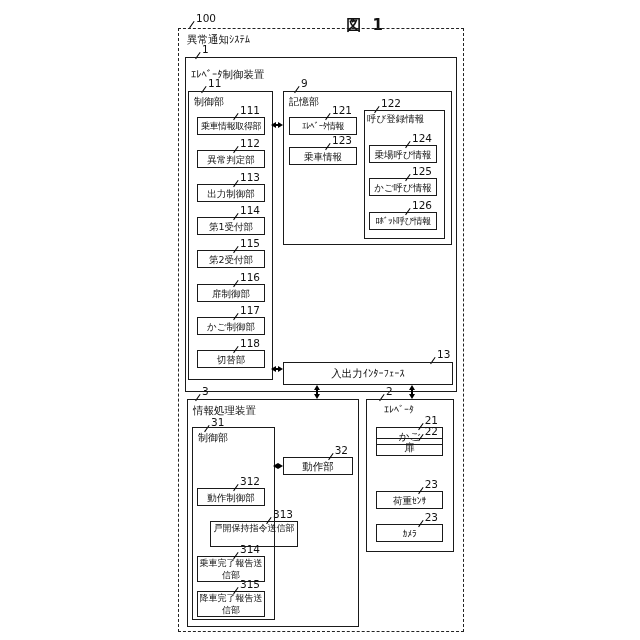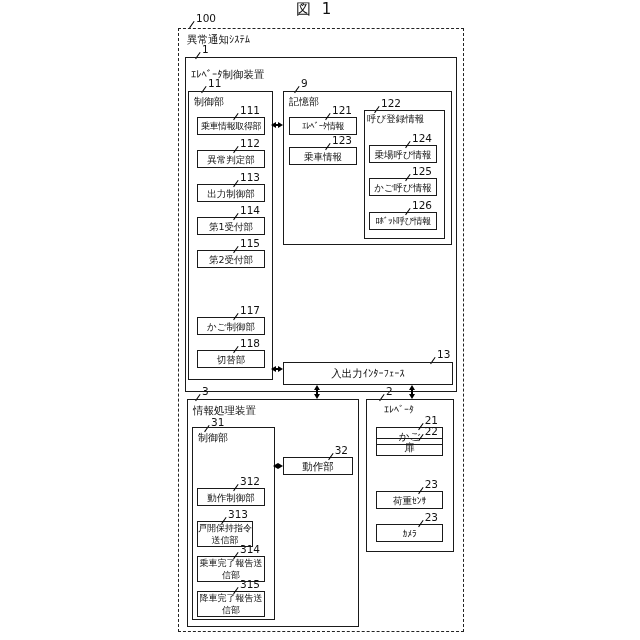--- a/index.html
+++ b/index.html
@@ -1,20 +1,20 @@
 <!DOCTYPE html>
 <html><head>
 <meta charset="utf-8">
 <style>
   html,body{margin:0;padding:0;background:#fff;}
   .canvas{position:relative;width:640px;height:640px;background:#fff;
           font-family:"DejaVu Sans",sans-serif;color:#111;overflow:hidden;}
   .abs{position:absolute;}
-  .fig-title{left:296px;top:0;width:90px;text-align:left;font-size:15px;
-             font-weight:normal;letter-spacing:3px;}
+  .fig-title{left:296px;top:16px;width:90px;text-align:right;font-size:15px;
+             font-weight:bold;letter-spacing:3px;}
   .dashed-box{border:1.2px dashed #222;}
   .solid-box{border:1.5px solid #1a1a1a;}
   .sect-label{font-size:10px;white-space:nowrap;}
   .ref{font-size:10.5px;white-space:nowrap;line-height:13px;height:13px;}
   .ref::before{content:"";display:inline-block;width:8px;height:1.3px;background:#000;
                transform:rotate(-55deg);vertical-align:-3px;margin-right:0px;}
   .blk{position:absolute;}
   .blk .ref{text-align:right;padding-right:5px;}
   .bx{border:1.4px solid #1a1a1a;text-align:center;font-size:9.5px;
       line-height:17px;height:18px;box-sizing:border-box;overflow:hidden;white-space:nowrap;}
@@ -67,20 +67,24 @@
     <div class="ref">113</div>
     <div class="bx">出力制御部</div>
   </div>
   <div class="blk" style="left:197px;top:204px;width:68px;">
     <div class="ref">114</div>
     <div class="bx">第1受付部</div>
   </div>
   <div class="blk" style="left:197px;top:237px;width:68px;">
     <div class="ref">115</div>
     <div class="bx">第2受付部</div>
+  </div>
+  <div class="blk" style="left:197px;top:271px;width:68px;">
+    <div class="ref">116</div>
+    <div class="bx">扉制御部</div>
   </div>
   <div class="blk" style="left:197px;top:304px;width:68px;">
     <div class="ref">117</div>
     <div class="bx">かご制御部</div>
   </div>
   <div class="blk" style="left:197px;top:337px;width:68px;">
     <div class="ref">118</div>
     <div class="bx">切替部</div>
   </div>
 
@@ -135,21 +139,21 @@
   <div class="abs sect-label" style="left:193px;top:404px;font-size:10.5px;">情報処理装置</div>
 
   <div class="abs ref" style="left:203px;top:416px;">31</div>
   <div class="abs solid-box" style="left:192px;top:427px;width:81px;height:191px;"></div>
   <div class="abs sect-label" style="left:198px;top:431px;">制御部</div>
 
   <div class="blk" style="left:197px;top:475px;width:68px;">
     <div class="ref">312</div>
     <div class="bx">動作制御部</div>
   </div>
-  <div class="blk" style="left:197px;top:508px;width:56px;">
+  <div class="blk" style="left:210px;top:508px;width:88px;">
     <div class="ref">313</div>
     <div class="bx tall" style="font-size:9px;">戸開保持指令送信部</div>
   </div>
   <div class="blk" style="left:197px;top:543px;width:68px;">
     <div class="ref">314</div>
     <div class="bx tall" style="font-size:9px;">乗車完了報告送信部</div>
   </div>
   <div class="blk" style="left:197px;top:578px;width:68px;">
     <div class="ref">315</div>
     <div class="bx tall" style="font-size:9px;">降車完了報告送信部</div>

